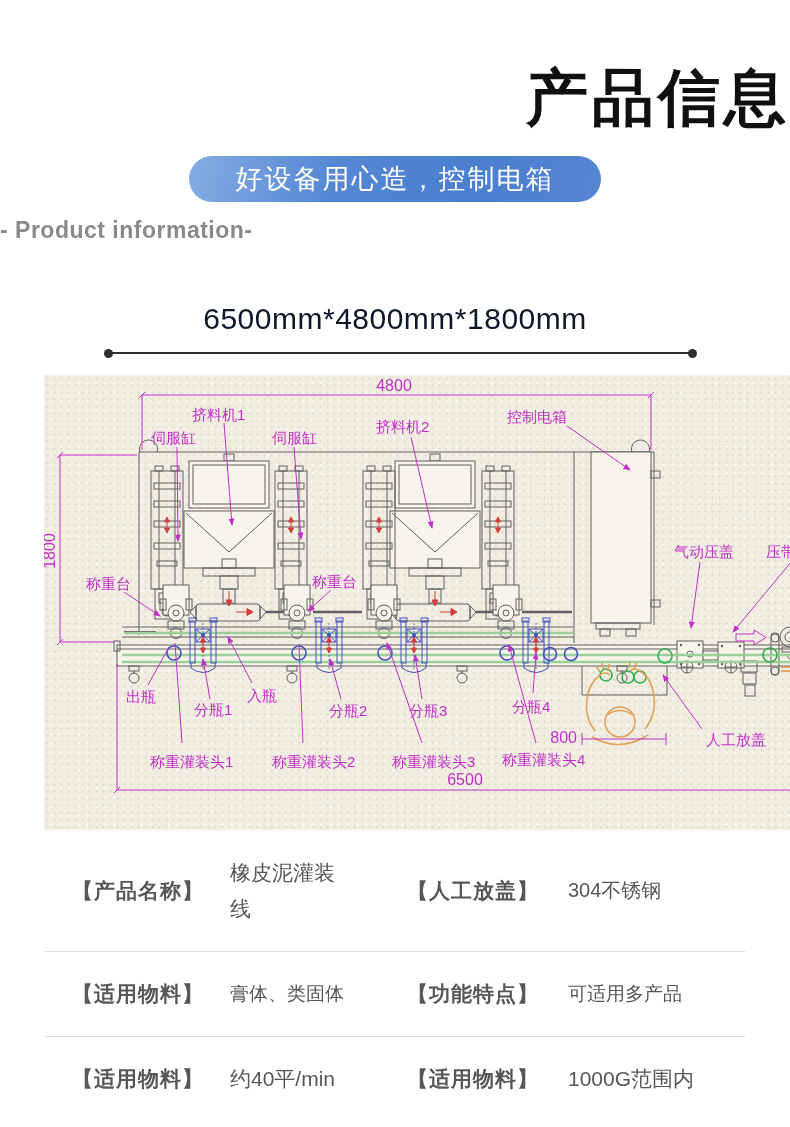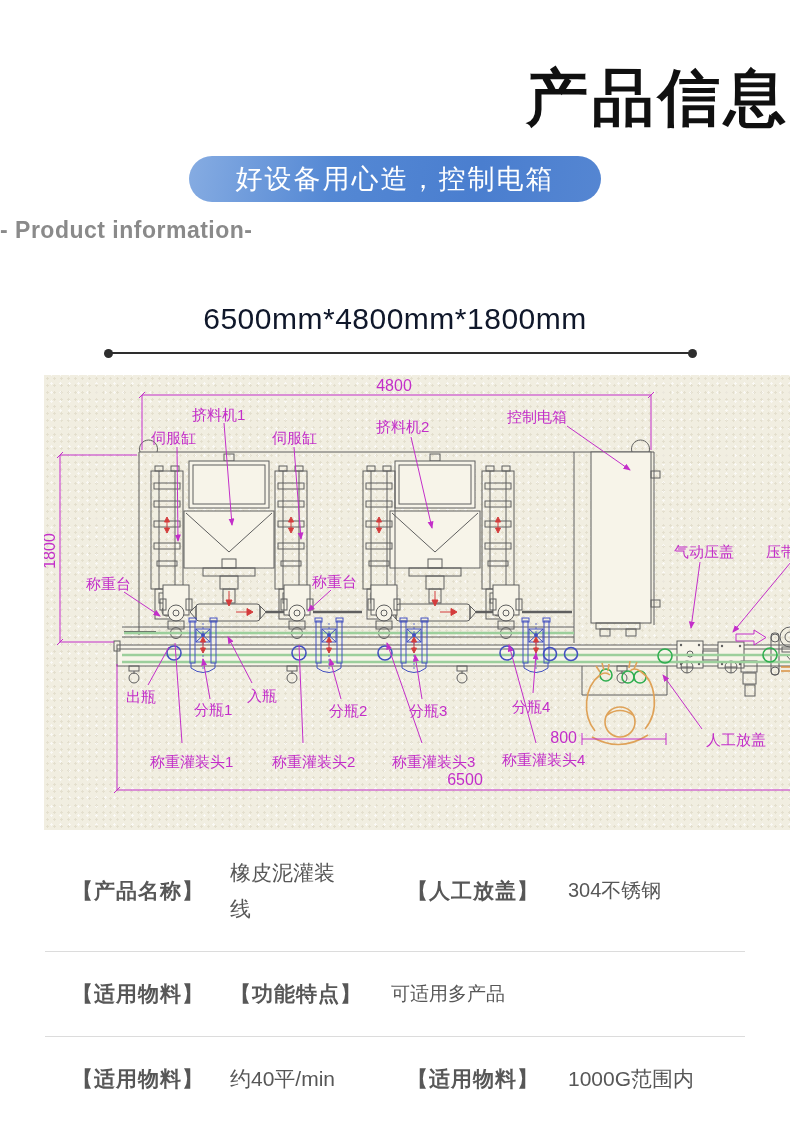--- a/index.html
+++ b/index.html
@@ -346,20 +346,21 @@
 
   <div class="specs">
     <div class="srow r1">
       <span class="slabel c1">【产品名称】</span>
       <span class="c2"><span class="sval">橡皮泥灌装线</span></span>
       <span class="slabel c3">【人工放盖】</span>
       <span class="c4"><span class="sval">304不锈钢</span></span>
     </div>
     <div class="srow r2">
       <span class="slabel c1">【适用物料】</span>
+      <span class="c2"><span class="sval">膏体、类固体</span></span>
       <span class="slabel c3">【功能特点】</span>
       <span class="c4"><span class="sval">可适用多产品</span></span>
     </div>
     <div class="srow r3">
       <span class="slabel c1">【适用物料】</span>
       <span class="c2"><span class="sval">约40平/min</span></span>
       <span class="slabel c3">【适用物料】</span>
       <span class="c4"><span class="sval">1000G范围内</span></span>
     </div>
   </div>

